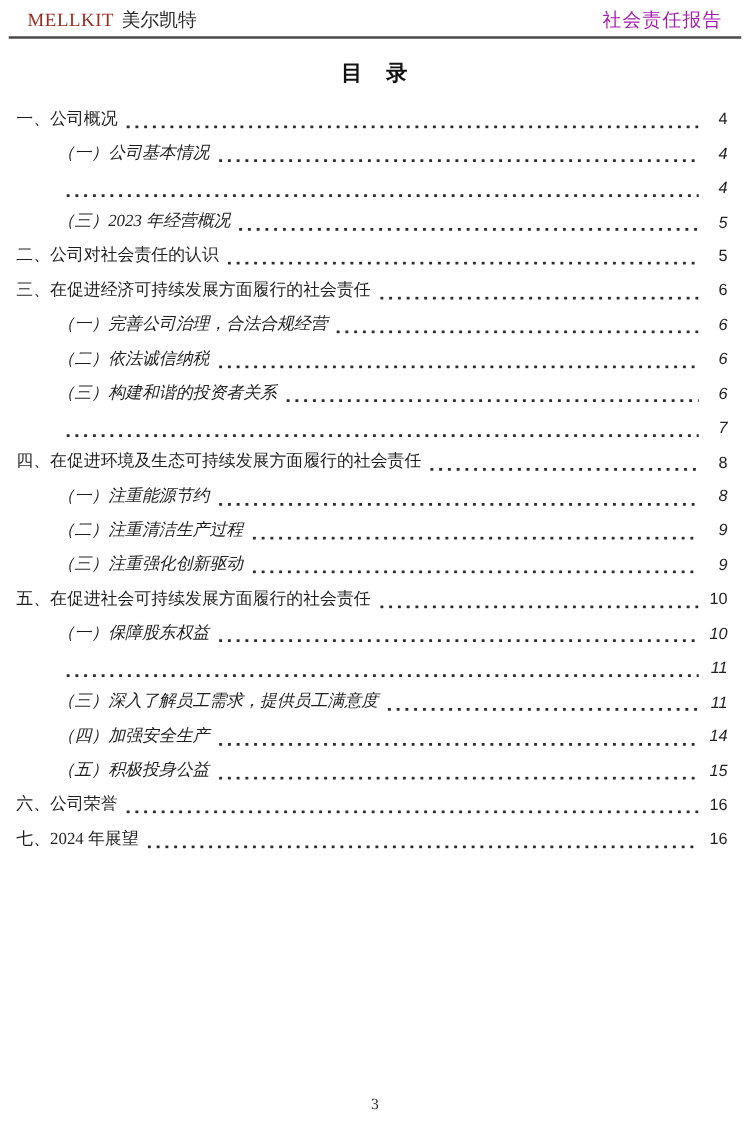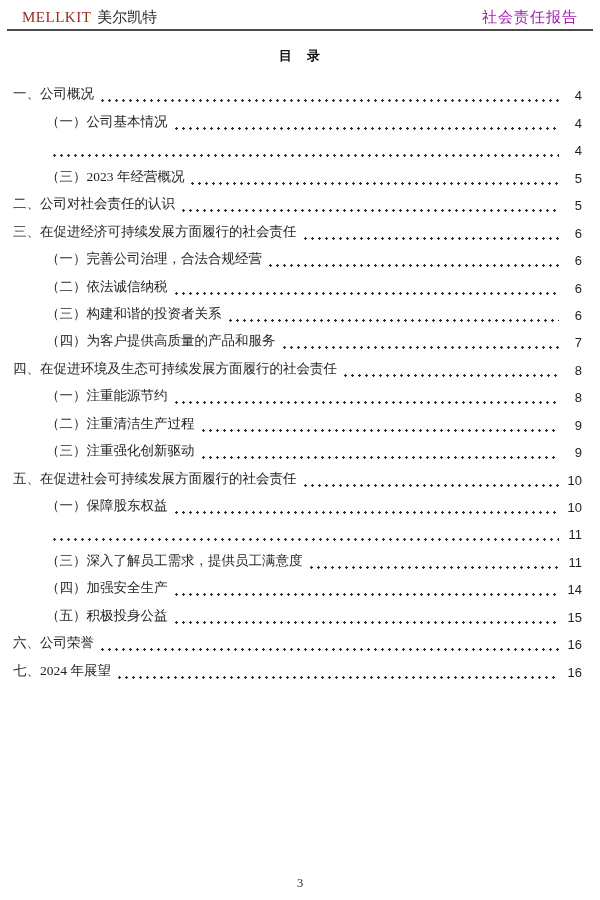--- a/index.html
+++ b/index.html
@@ -32,36 +32,36 @@
   .brand-cn { color: #2b2b2b; }
   .report-title { color: #a21caf; letter-spacing: 1px; }
   .header-rule {
     border: none;
     border-top: 2px solid #4a4a4a;
     margin: 3px 7px 0 7px;
   }
   
   .toc-title {
     text-align: center;
-    font-size: 13px;
+    font-size: 17px;
     font-weight: bold;
     color: #111;
     margin: 16px 0 9px 0;
     letter-spacing: 1px;
   }
   
   .toc-list { padding: 2px 18px 0 13px; }
   .toc-row {
     display: flex;
-    align-items: flex-end;
+    align-items: center;
     height: 27.45px;
     font-size: 13.5px;
     cursor: pointer;
   }
-  .toc-row.level-2 { padding-left: 33px; }
+  .toc-row.level-2 { padding-left: 33px; font-style: italic; }
   .toc-label { white-space: nowrap; color: #1f1f1f; }
   .toc-leader {
     flex: 1;
     height: 12px;
     margin: 6px 3px 0 5px;
     background-image: radial-gradient(circle, #2b2b2b 1.05px, rgba(0,0,0,0) 1.45px);
     background-size: 7px 5px;
     background-repeat: repeat-x;
     background-position: left bottom;
   }
@@ -138,21 +138,20 @@
       <span class="toc-label">（二）依法诚信纳税</span>
       <span class="toc-leader"></span>
       <span class="toc-page">6</span>
     </div>
       <div class="toc-row level-2">
       <span class="toc-label">（三）构建和谐的投资者关系</span>
       <span class="toc-leader"></span>
       <span class="toc-page">6</span>
     </div>
       <div class="toc-row level-2">
-      <span class="toc-label">（四）为客户提供高质量的产品和服务</span>
       <span class="toc-leader"></span>
       <span class="toc-page">7</span>
     </div>
       <div class="toc-row level-1">
       <span class="toc-label">四、在促进环境及生态可持续发展方面履行的社会责任</span>
       <span class="toc-leader"></span>
       <span class="toc-page">8</span>
     </div>
       <div class="toc-row level-2">
       <span class="toc-label">（一）注重能源节约</span>

